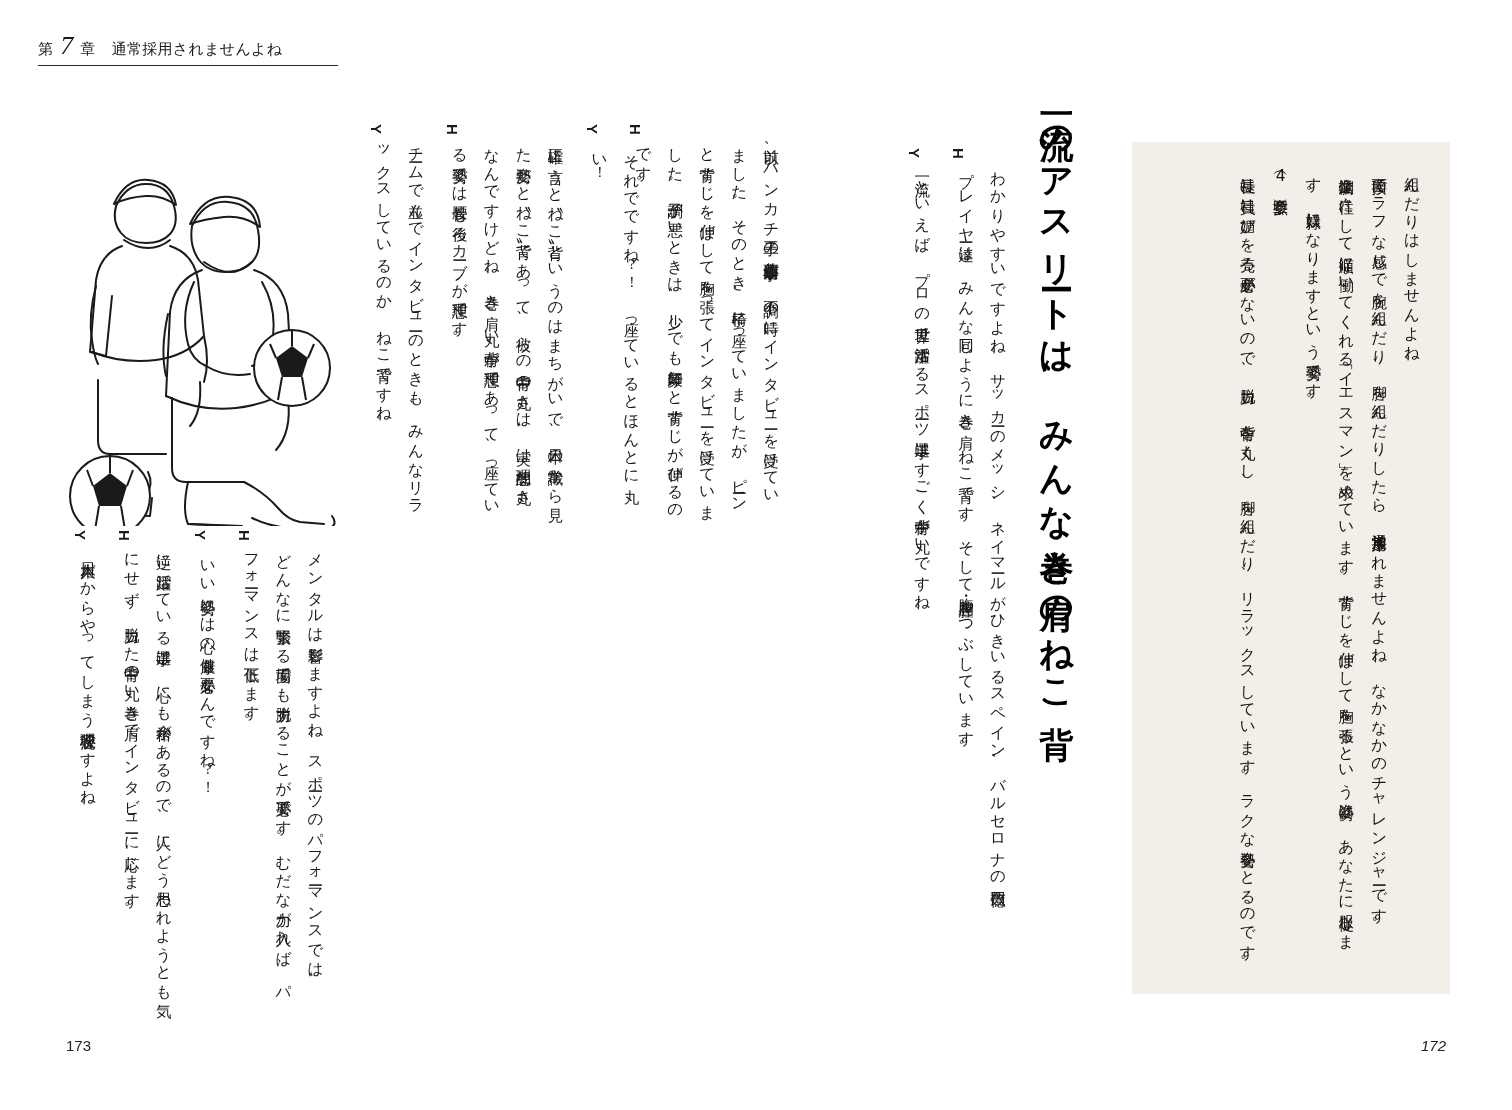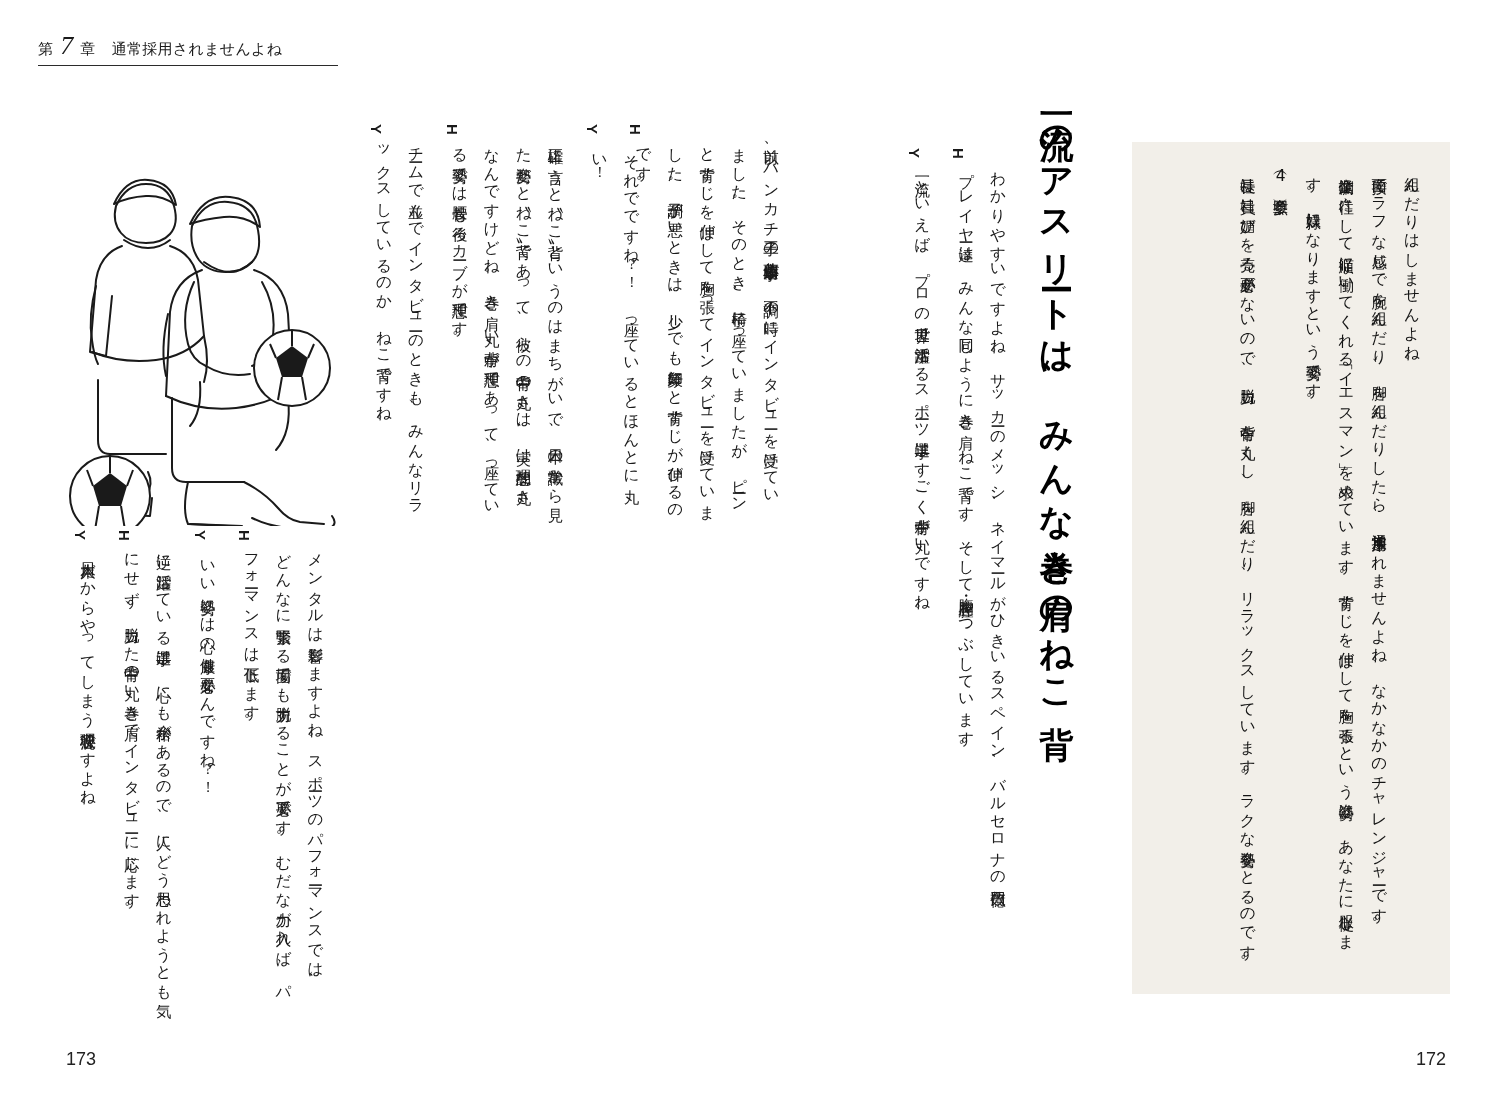--- a/index.html
+++ b/index.html
@@ -46,27 +46,27 @@
   }
   .rh-title {
     font-size: 15px;
     margin-left: 10px;
     letter-spacing: 0.02em;
   }
 
   
   .folio {
     position: absolute;
-    bottom: 40px;
-    font-size: 18px;
+    bottom: 56px;
+    font-size: 15px;
     font-family: "Liberation Sans", sans-serif;
     color: #222;
   }
   .folio-left { left: 66px; }
-  .folio-right { right: 66px; }
+  .folio-right { right: 66px; font-style: italic; }
 
   
   .vtext {
     writing-mode: vertical-rl;
     text-orientation: upright;
     font-family: "DejaVu Sans", "Liberation Sans", sans-serif;
     font-size: 15.5px;
     line-height: 2.0;
     letter-spacing: 0.06em;
     color: #141414;

